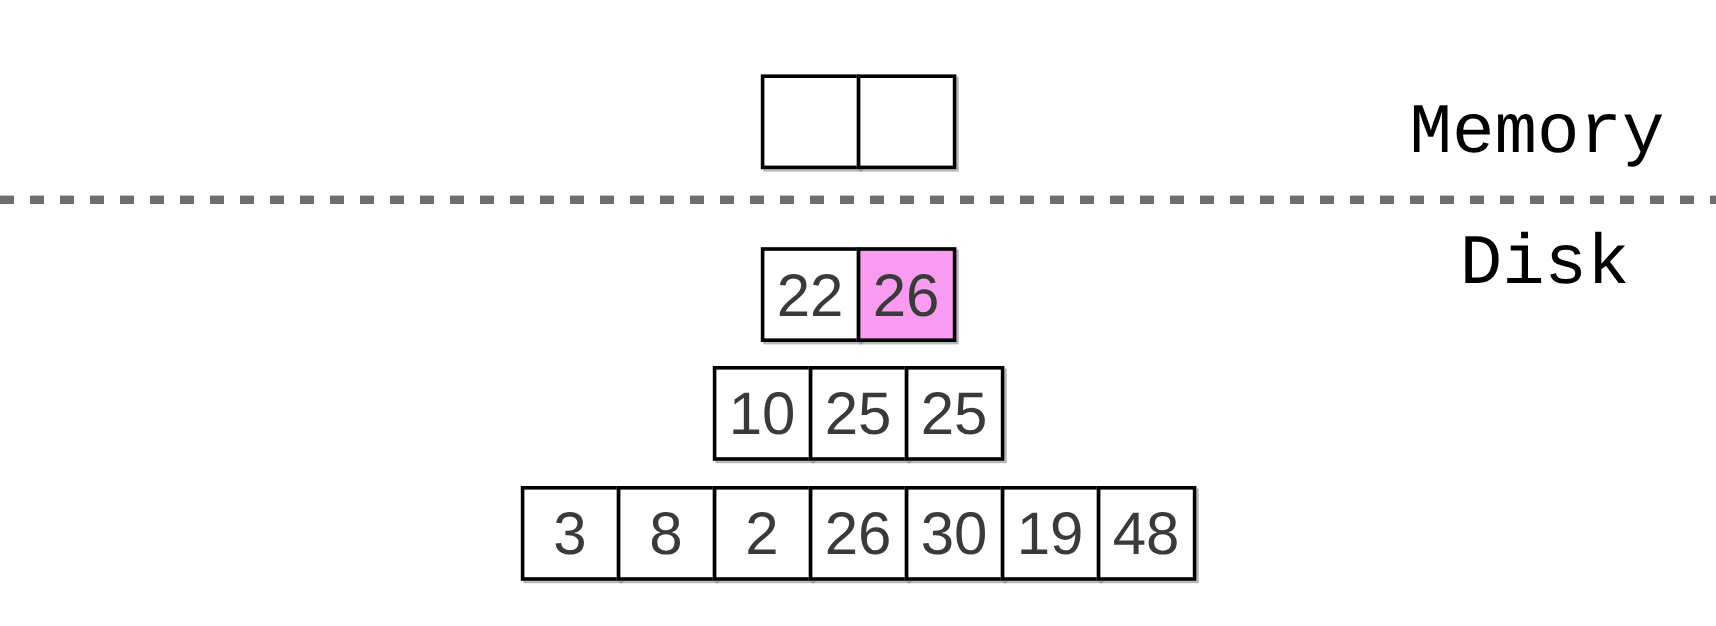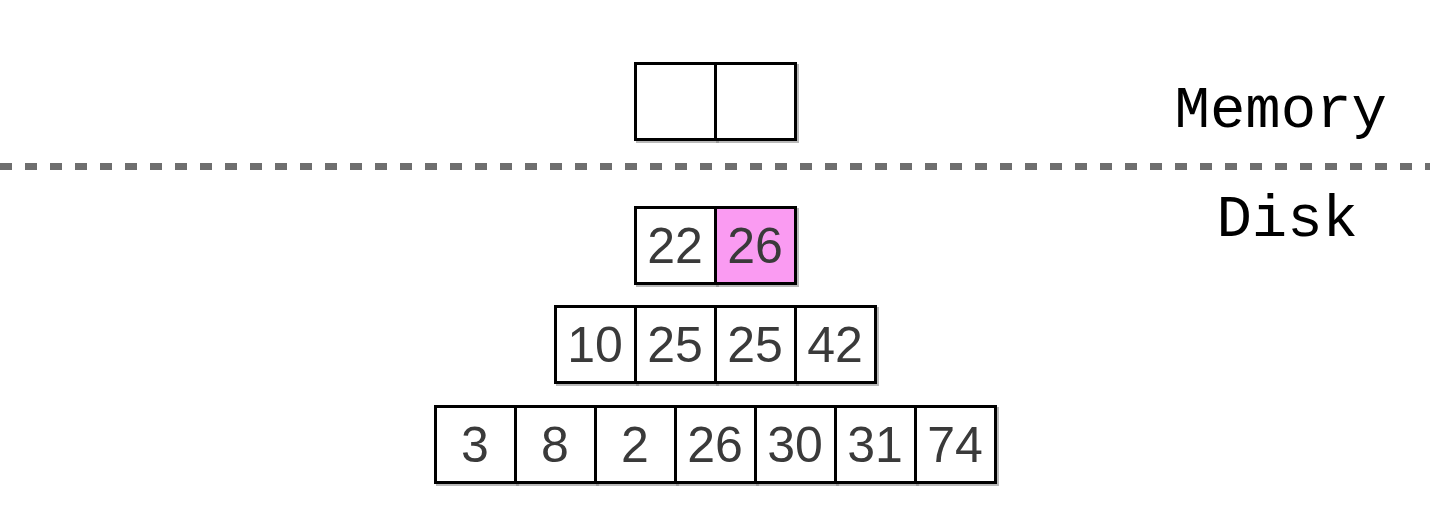--- a/index.html
+++ b/index.html
@@ -94,26 +94,25 @@
 
   <div class="cell-row run-row run-1">
     <div class="cell">22</div>
     <div class="cell highlight">26</div>
   </div>
 
   <div class="cell-row run-row run-2">
     <div class="cell">10</div>
     <div class="cell">25</div>
     <div class="cell">25</div>
-    <div class="cell">42</div>
   </div>
 
   <div class="cell-row run-row run-3">
     <div class="cell">3</div>
     <div class="cell">8</div>
     <div class="cell">2</div>
     <div class="cell">26</div>
     <div class="cell">30</div>
-    <div class="cell">31</div>
-    <div class="cell">74</div>
+    <div class="cell">19</div>
+    <div class="cell">48</div>
   </div>
 
 </div>
 
 </body></html>

